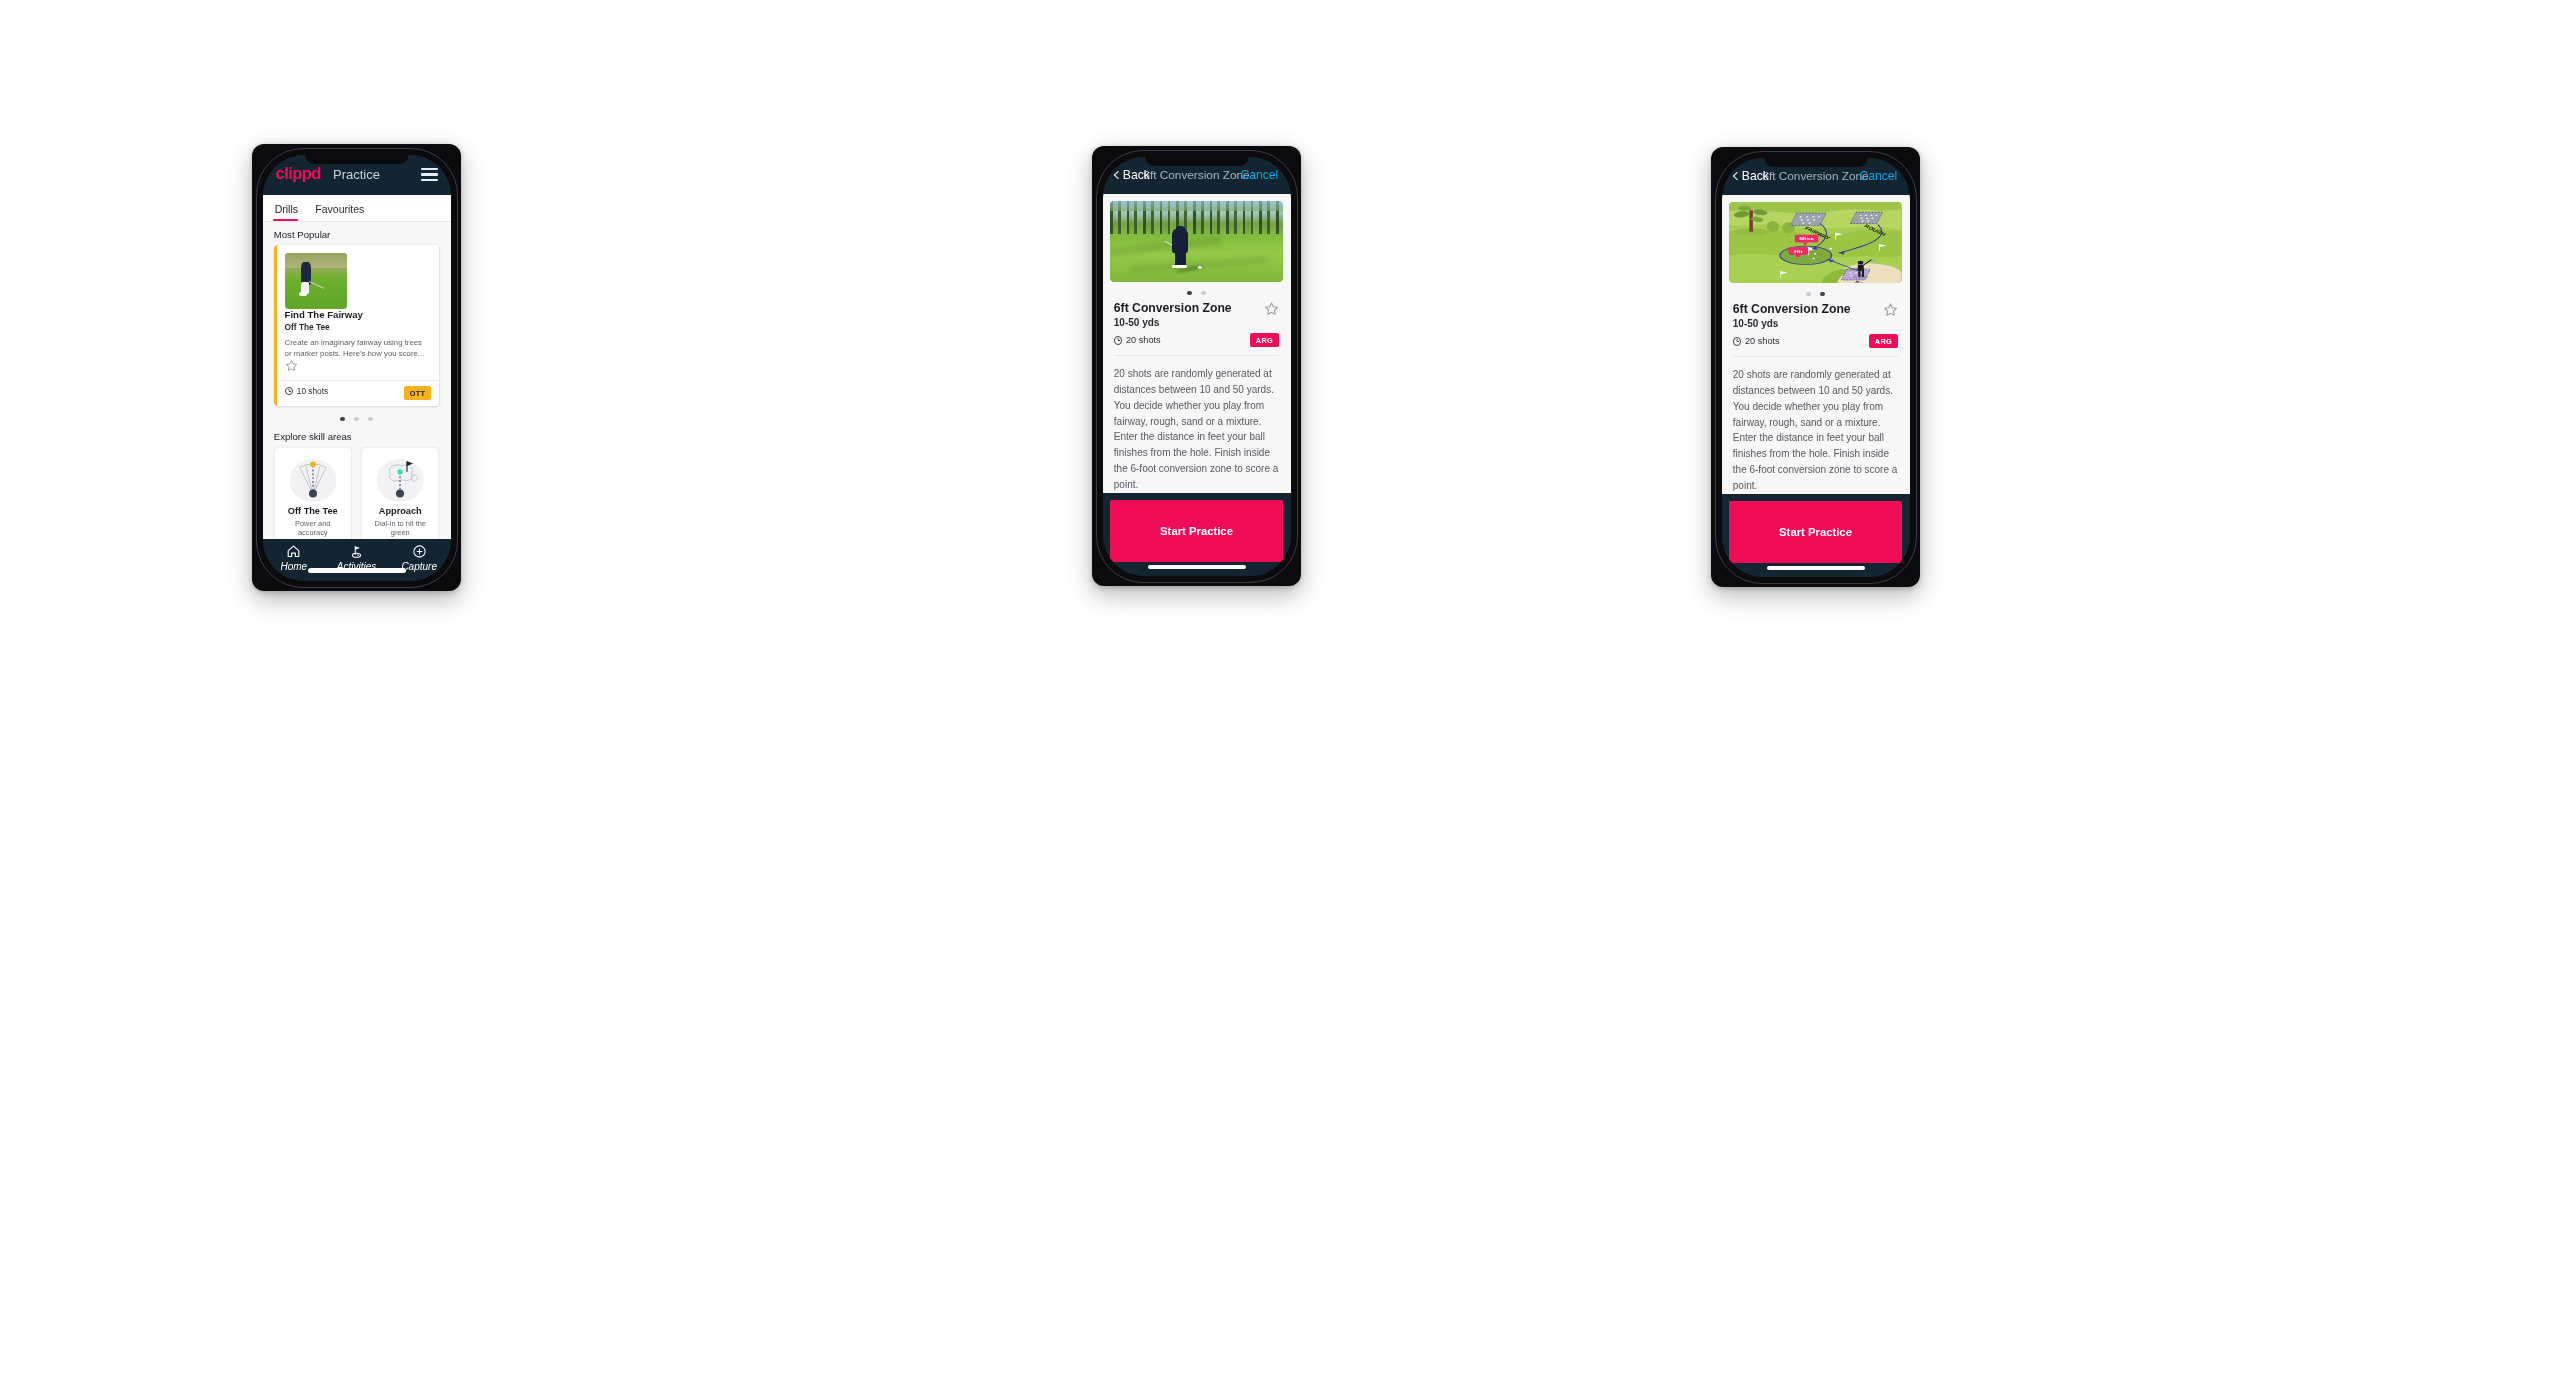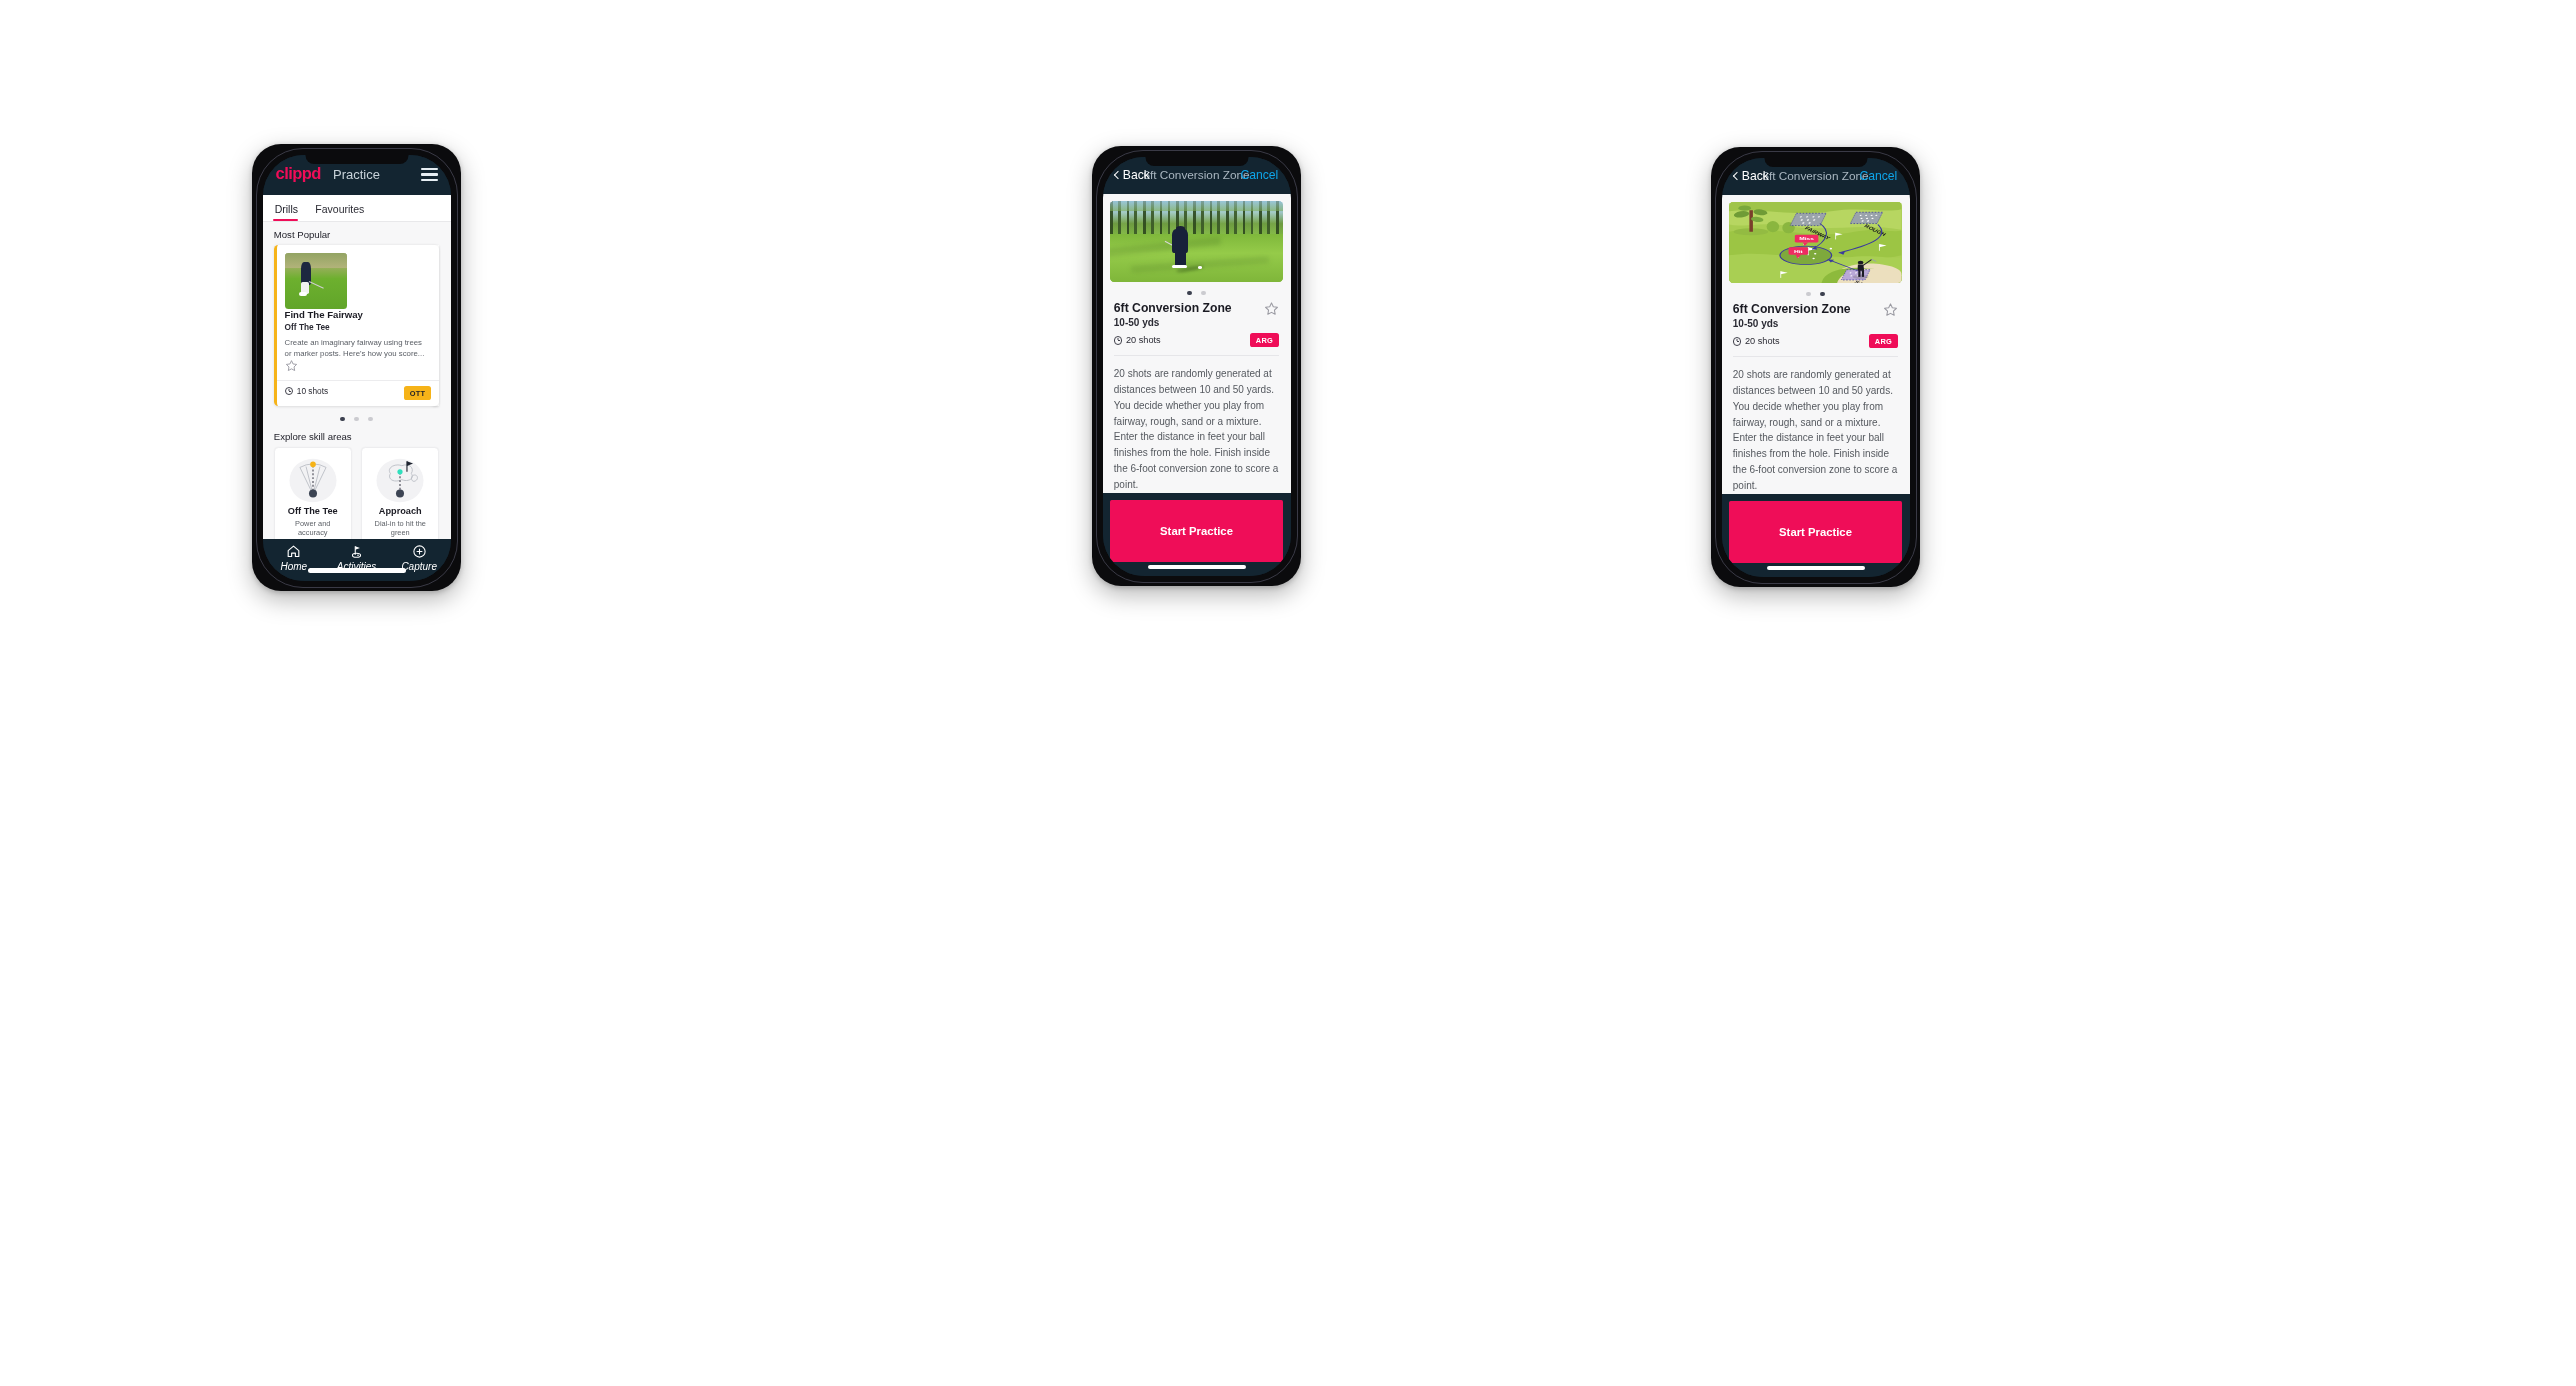--- a/index.html
+++ b/index.html
@@ -8,21 +8,21 @@
     background: #ffffff;
     font-family: "Liberation Sans", sans-serif;
     overflow: hidden;
   }
   #stage { position: relative; width: 2576px; height: 1387px; }
 
   
   .phone {
     position: absolute;
     background: #0b0b0d;
-    border-radius: 29px;
+    border-radius: 12px;
     padding: 10.5px;
     box-shadow: 0 8.7px 24.4px rgba(0,0,0,0.28), 0 1.7px 5.2px rgba(0,0,0,0.18);
   }
   .phone::after {
     content: "";
     position: absolute; inset: 3.5px;
     border-radius: 47px;
     border: 1.7px solid #3a3a46;
     pointer-events: none;
   }

